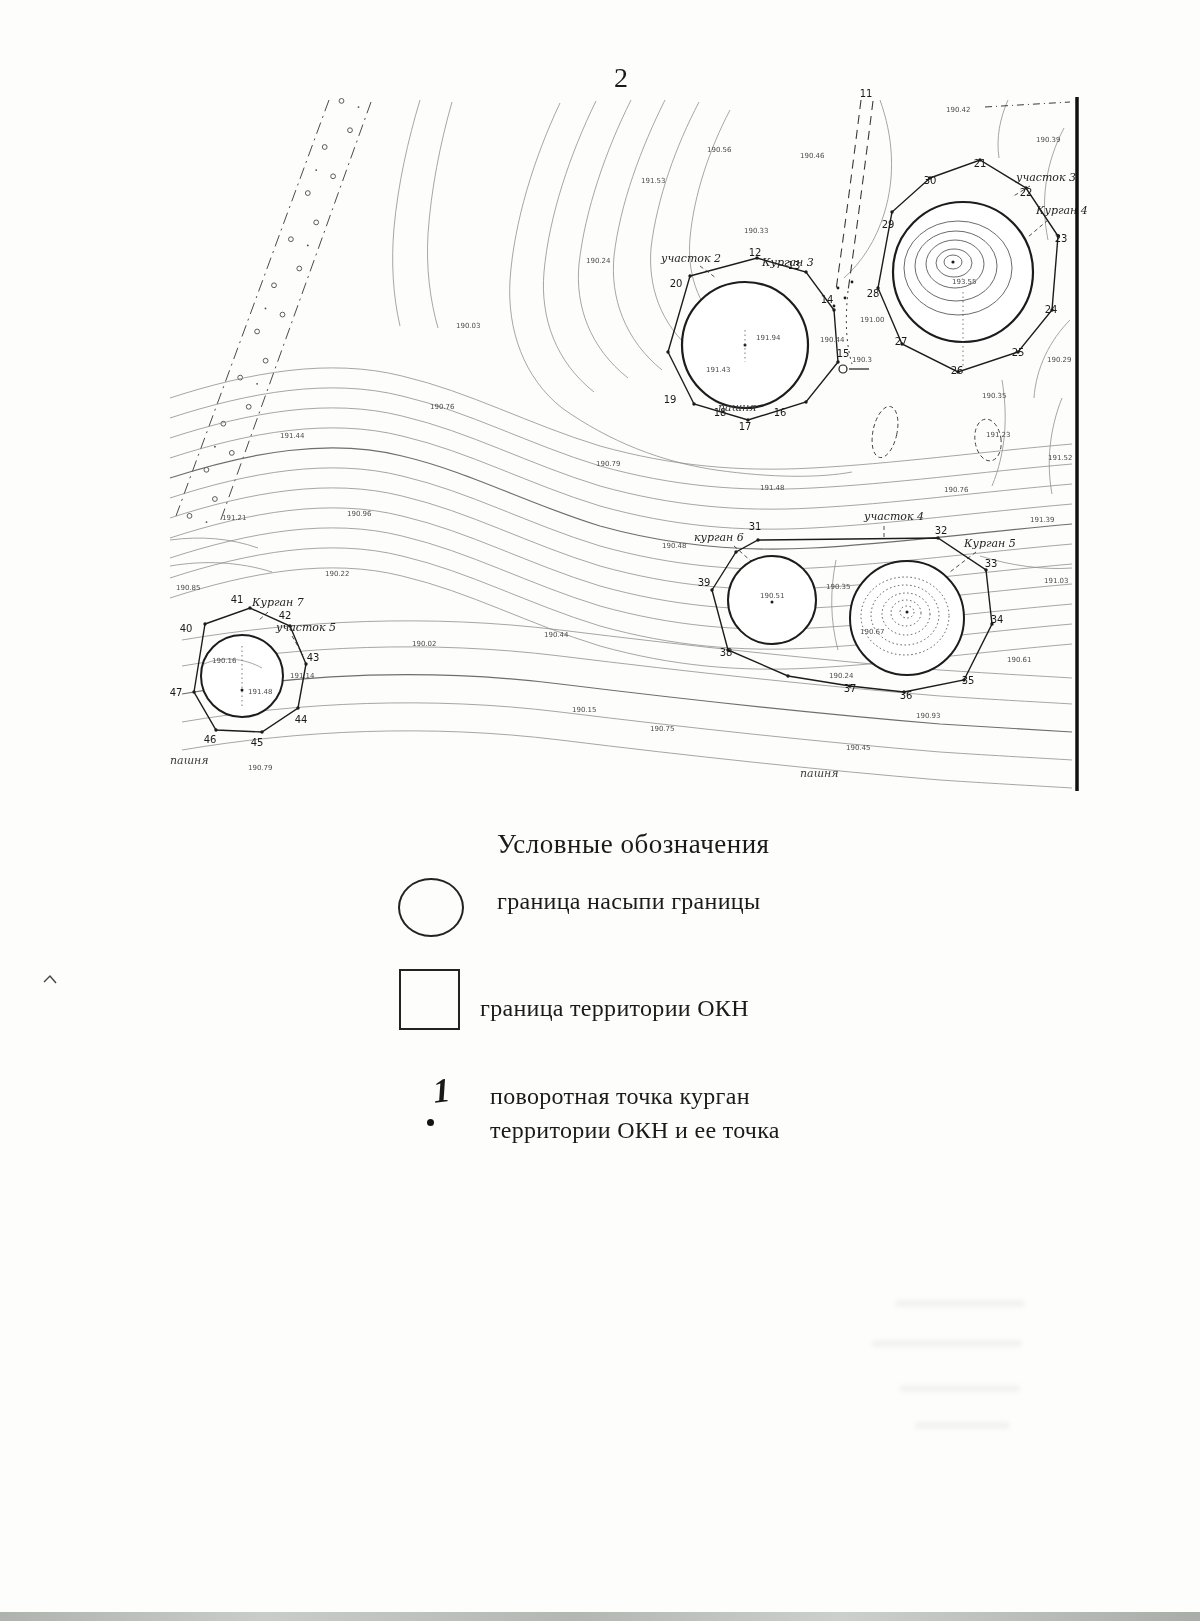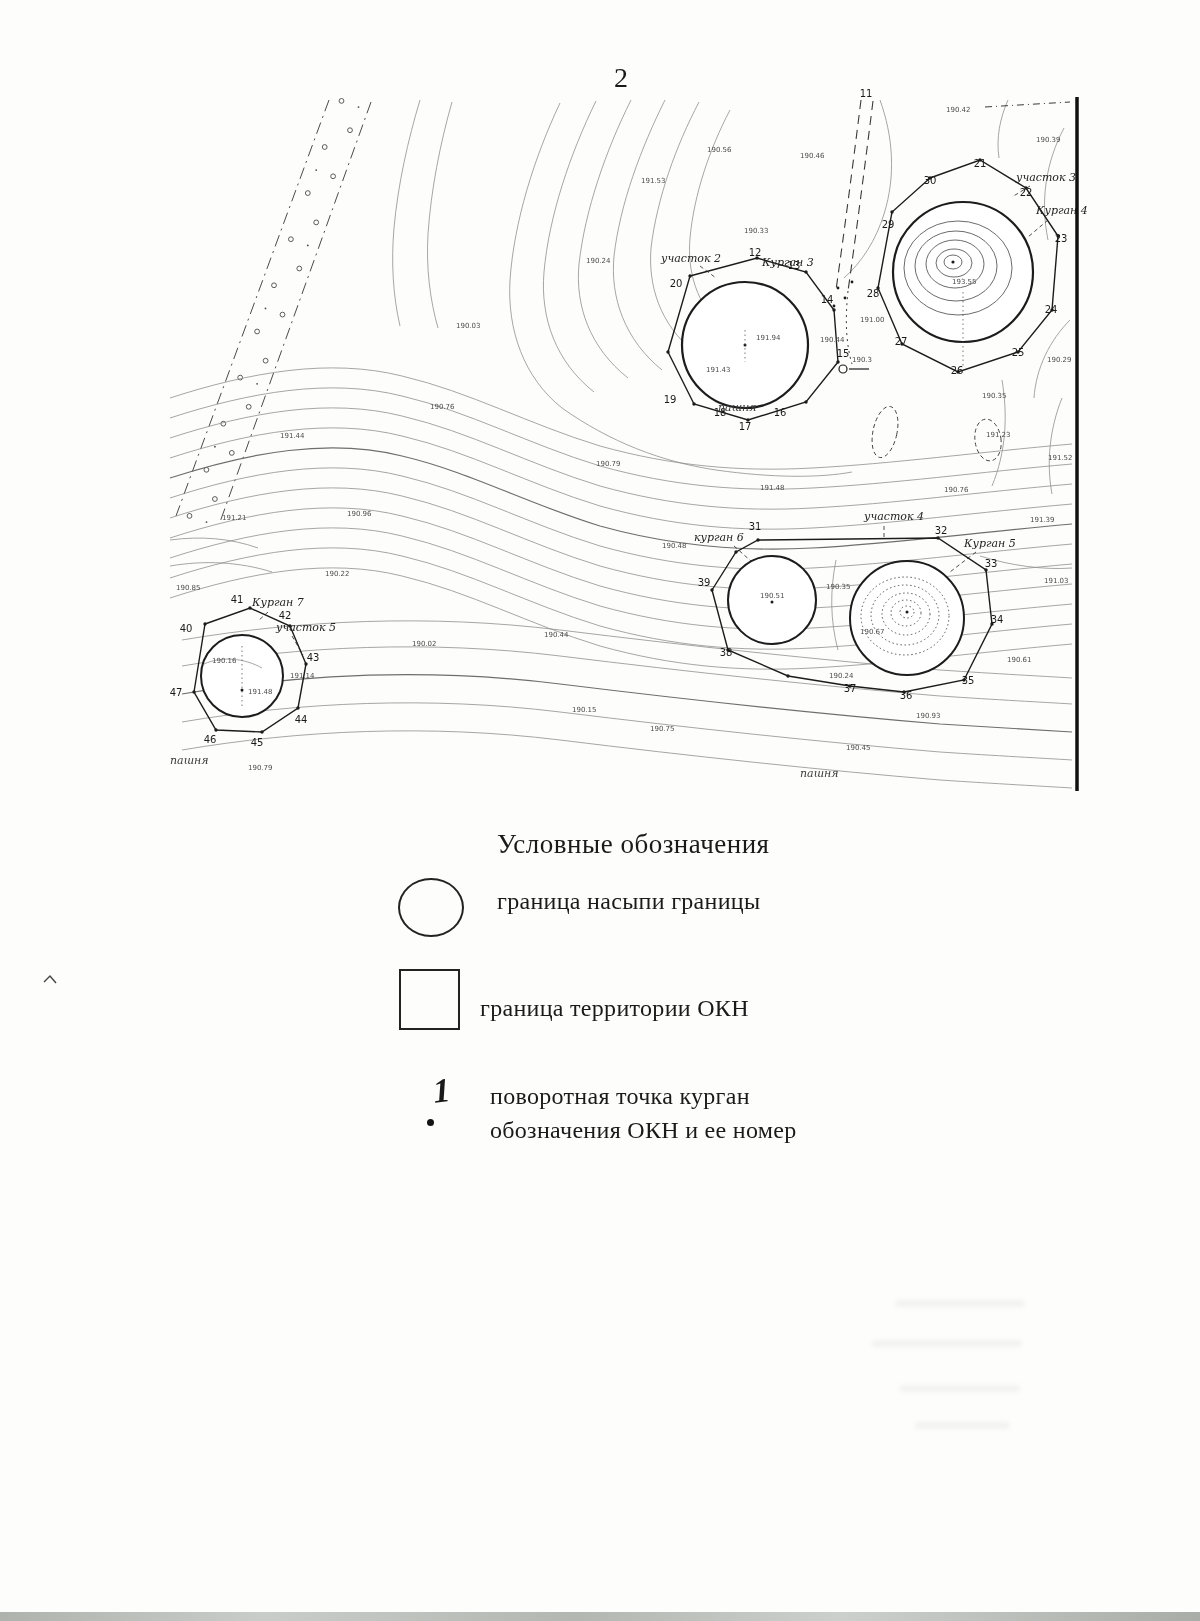--- a/index.html
+++ b/index.html
@@ -325,20 +325,20 @@
 
   <div class="abs circle-symbol"></div>
   <div class="abs legend-label l1">граница насыпи границы</div>
 
   <div class="abs square-symbol"></div>
   <div class="abs legend-label l2">граница территории ОКН</div>
 
   <span class="abs point-number-glyph">1</span>
   <span class="abs point-dot"></span>
   <div class="abs legend-label l3a">поворотная точка курган</div>
-  <div class="abs legend-label l3b">обозначения ОКН и ее номер</div>
+  <div class="abs legend-label l3b">территории ОКН и ее точка</div>
 </div>
 
 <div class="abs smudge" style="left:895px;top:1300px;width:130px;height:7px;"></div>
 <div class="abs smudge" style="left:872px;top:1340px;width:150px;height:7px;"></div>
 <div class="abs smudge" style="left:900px;top:1385px;width:120px;height:7px;"></div>
 <div class="abs smudge" style="left:915px;top:1422px;width:95px;height:7px;"></div>
 <div class="abs bottom-strip"></div>
 
 </body></html>

